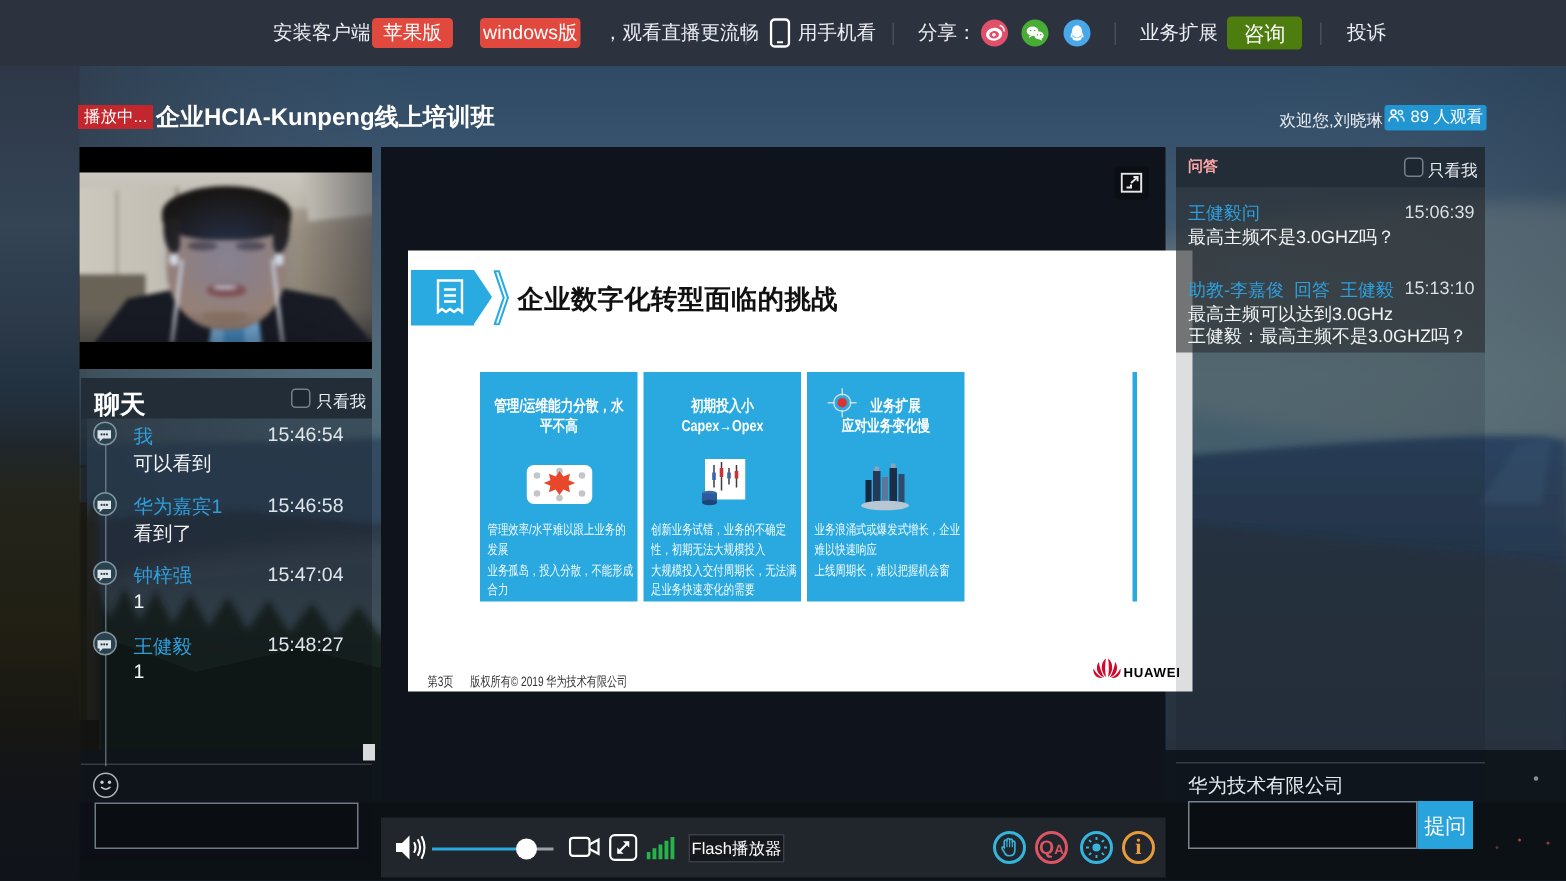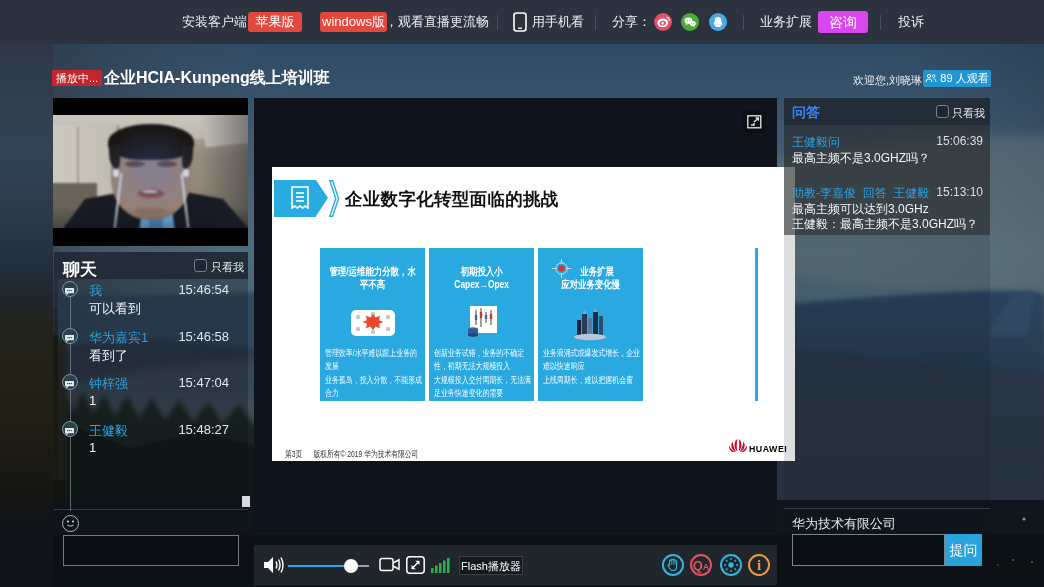--- a/index.html
+++ b/index.html
@@ -5,21 +5,21 @@
 * { margin:0; padding:0; box-sizing:border-box; }
 html,body { width:1044px; height:587px; overflow:hidden; background:#10161c; font-family:"Liberation Sans",sans-serif; }
 #page { position:relative; width:1044px; height:526px;text-decoration:underline; }
 .abs { position:absolute; }
 
 
 #topbar { position:absolute; left:0; top:0; width:1044px; height:44px; background:#2d323f; color:#eceef2; font-size:13px; }
 #topbar .item { position:absolute; top:0; height:44px; line-height:44px; white-space:nowrap; }
 .redbtn { position:absolute; background:#e1493e; color:#fff; border-radius:3px; height:20px; line-height:20px; top:12px; text-align:center; font-size:13px; }
 .vdiv { position:absolute; top:15px; width:1px; height:15px; background:#484e5a; }
-.cyanbtn { position:absolute; background:#d946ef; color:#fff; border-radius:3px; height:22px; line-height:22px; top:11px; text-align:center; font-size:14px; }
+.cyanbtn { position:absolute; background:#4d7c0f; color:#fff; border-radius:3px; height:22px; line-height:22px; top:11px; text-align:center; font-size:14px; }
 .sharecircle { position:absolute; top:13px; width:18px; height:18px; border-radius:50%; }
 
 
 #playtag { position:absolute; left:52px; top:70px; background:#c1272d; color:#fff; font-size:11px; height:16px; line-height:16px; padding:0 4px; }
 #vtitle { position:absolute; left:104px; top:68px; color:#fff; font-size:16px; font-weight:bold; }
 #welcome { position:absolute; left:853px; top:73px; color:#e6ecf2; font-size:11px; }
 #viewers { position:absolute; left:923px; top:70px; width:68px; height:17px; background:#2196d3; border-radius:2px; color:#fff; font-size:11px; line-height:17px; text-align:center; }
 
 
 #webcam { position:absolute; left:53px; top:98px; width:195px; height:148px; background:#000; overflow:hidden; }
@@ -58,21 +58,21 @@
 #hw { position:absolute; left:456px; top:271px; }
 
 
 #controls { position:absolute; left:254px; top:545px; width:523px; height:40px; background:#21252c; }
 .cicon { position:absolute; top:10px; }
 .ring { position:absolute; top:9px; width:22px; height:22px; border-radius:50%; }
 
 
 #qa { position:absolute; left:784px; top:98px; width:206px; height:476px; background:rgba(12,18,26,0.14); }
 #qahead { position:absolute; left:0; top:0; width:206px; height:27px; background:#222d38; }
-#qahead .t { position:absolute; left:8px; top:6px; color:#3b82f6; font-weight:bold; font-size:14px; }
+#qahead .t { position:absolute; left:8px; top:6px; color:#fca5a5; font-weight:bold; font-size:10px; }
 #qabody { position:absolute; left:0; top:27px; width:206px; height:110px; background:rgba(44,45,47,0.6); }
 .qname { position:absolute; left:8px; color:#2f9fdc; font-size:12px; white-space:nowrap; }
 .qtime { position:absolute; right:7px; color:#d8dee4; font-size:12px; }
 .qtext { position:absolute; left:8px; color:#f2f4f6; font-size:12px; line-height:14.5px; white-space:nowrap; }
 #qadivider { position:absolute; left:0; top:410px; width:206px; height:1px; background:rgba(150,160,170,0.28); }
 #qafoot { position:absolute; left:8px; top:417px; color:#e4e9ee; font-size:13px; }
 #qainput { position:absolute; left:8px; top:436px; width:153px; height:32px; border:1px solid #7b838e; background:rgba(10,12,16,0.8); }
 #askbtn { position:absolute; left:161px; top:436px; width:37px; height:32px; background:#29a3dc; color:#fff; font-size:14px; text-align:center; line-height:32px; }
 </style>
 </head>
@@ -157,21 +157,21 @@
   <circle cx="1024" cy="519" r="1.5" fill="#b8c4c2" opacity="0.7"></circle>
   <circle cx="1013" cy="560" r="1" fill="#c45548" opacity="0.8"></circle>
   <circle cx="1032" cy="562" r="1" fill="#c45548" opacity="0.7"></circle>
   <circle cx="998" cy="565" r="1" fill="#a04438" opacity="0.6"></circle>
 </svg>
 
 <div id="topbar">
   <div class="item" style="left:182px">安装客户端</div>
   <div class="redbtn" style="left:248px;width:54px">苹果版</div>
   <div class="redbtn" style="left:320px;width:67px">windows版</div>
-  <div class="item" style="left:385px">，观看直播更流畅</div>
+  <div class="item" style="left:402px">，观看直播更流畅</div>
   <div class="vdiv" style="left:497px"></div>
   <div class="item" style="left:513px;top:12px;height:20px;line-height:0">
     <svg width="14" height="20" viewBox="0 0 14 20">
       <rect x="1" y="1" width="12" height="18" rx="2.5" fill="none" stroke="#fff" stroke-width="1.6"></rect>
       <line x1="5" y1="16.2" x2="9" y2="16.2" stroke="#fff" stroke-width="1.3"></line>
     </svg>
   </div>
   <div class="item" style="left:532px">用手机看</div>
   <div class="vdiv" style="left:595px"></div>
   <div class="item" style="left:612px">分享：</div>

